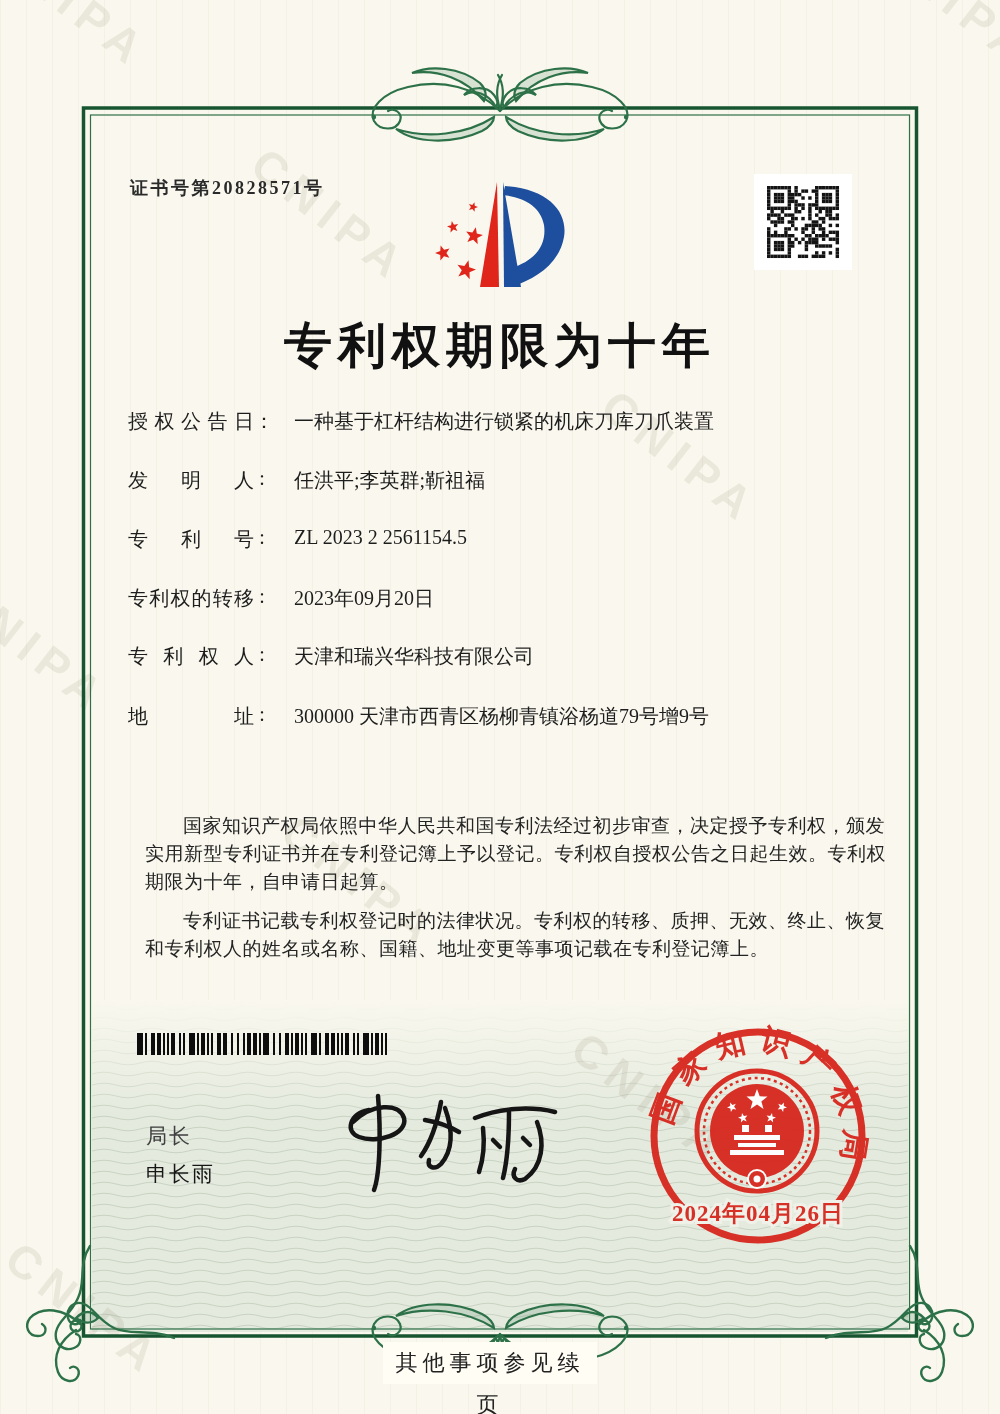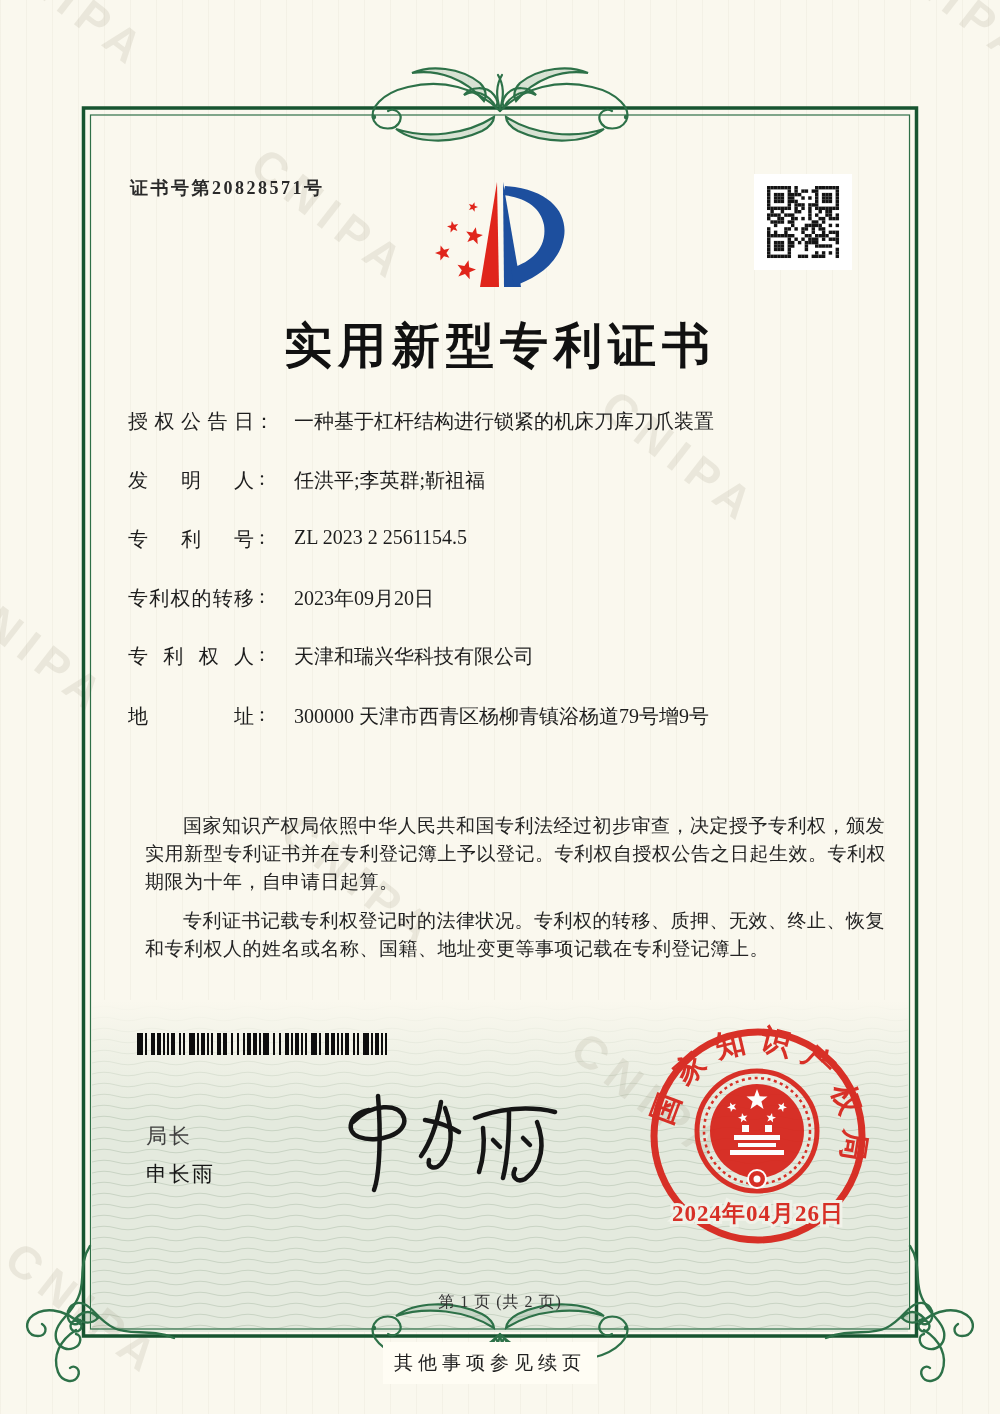--- a/index.html
+++ b/index.html
@@ -38,21 +38,21 @@
     letter-spacing:.5px;}
   
   .off-title{position:absolute; left:146px; top:1122px; font-family:"Liberation Sans","DejaVu Sans",sans-serif;
     font-size:21px; letter-spacing:2px; color:#404040;}
   .off-name{position:absolute; left:146px; top:1160px; font-family:Liberation Serif, serif;
     font-size:21px; letter-spacing:2px; color:#161616;}
   
   .pageinfo{position:absolute; left:0; right:0; top:1292px; text-align:center; font-size:16px;
     letter-spacing:1px; color:#333;}
   .contnote{position:absolute; left:383px; top:1342px; width:214px; height:42px; background:#fffdf4;
-    text-align:center; line-height:42px; font-size:19px; letter-spacing:5px; color:#222;}
+    text-align:center; line-height:42px; font-size:22px; letter-spacing:5px; color:#222;}
 </style>
 </head>
 <body>
 
 <div class="page">
 
   <div class="pinstripes"></div>
 
   <div class="zone">
     <svg id="waves" width="816" height="332" viewBox="0 0 816 332">
@@ -379,21 +379,21 @@
         <rect x="34.3" y="68.6" width="3.43" height="3.43" fill="#141414"></rect>
         <rect x="37.7" y="68.6" width="3.43" height="3.43" fill="#141414"></rect>
         <rect x="44.6" y="68.6" width="3.43" height="3.43" fill="#141414"></rect>
         <rect x="48.0" y="68.6" width="3.43" height="3.43" fill="#141414"></rect>
         <rect x="51.5" y="68.6" width="3.43" height="3.43" fill="#141414"></rect>
         <rect x="54.9" y="68.6" width="3.43" height="3.43" fill="#141414"></rect>
         <rect x="68.6" y="68.6" width="3.43" height="3.43" fill="#141414"></rect>
       </g>
   </svg>
 
-  <div class="title">实用新型专利证书</div>
+  <div class="title">专利权期限为十年</div>
 
   <div class="frow" style="top:408px">
     <span class="flabel">授权公告日</span><span class="fcolon">：</span><span class="fvalue">一种基于杠杆结构进行锁紧的机床刀库刀爪装置</span>
   </div>
   <div class="frow" style="top:467px">
     <span class="flabel">发明人</span><span class="fcolon">:</span><span class="fvalue">任洪平;李英群;靳祖福</span>
   </div>
   <div class="frow" style="top:526px">
     <span class="flabel">专利号</span><span class="fcolon">:</span><span class="fvalue">ZL 2023 2 2561154.5</span>
   </div>
@@ -499,16 +499,15 @@
       <rect x="120" y="110" width="7" height="7" fill="#ffffff"></rect>
       <rect x="89" y="120" width="46" height="5" fill="#ffffff"></rect>
       <rect x="93" y="128" width="38" height="4" fill="#ffffff"></rect>
       <rect x="85" y="135" width="54" height="5" fill="#ffffff"></rect>
       <circle cx="112" cy="164" r="9" fill="#d7251c" stroke="#ffffff" stroke-width="2"></circle>
       <circle cx="112" cy="164" r="3.5" fill="#ffffff"></circle>
     </g>
     <text x="113" y="206" text-anchor="middle" font-size="23" font-weight="bold" fill="#d7251c" letter-spacing="1" font-family="Liberation Serif, DejaVu Serif, serif" style="paint-order:stroke; stroke:#f1f3ea; stroke-width:6">2024年04月26日</text>
   </svg>
 
-  <div class="pageinfo">第 1 页 (共 2 页)</div>
   <div class="contnote">其他事项参见续页</div>
 
 </div>
 
 </body></html>

